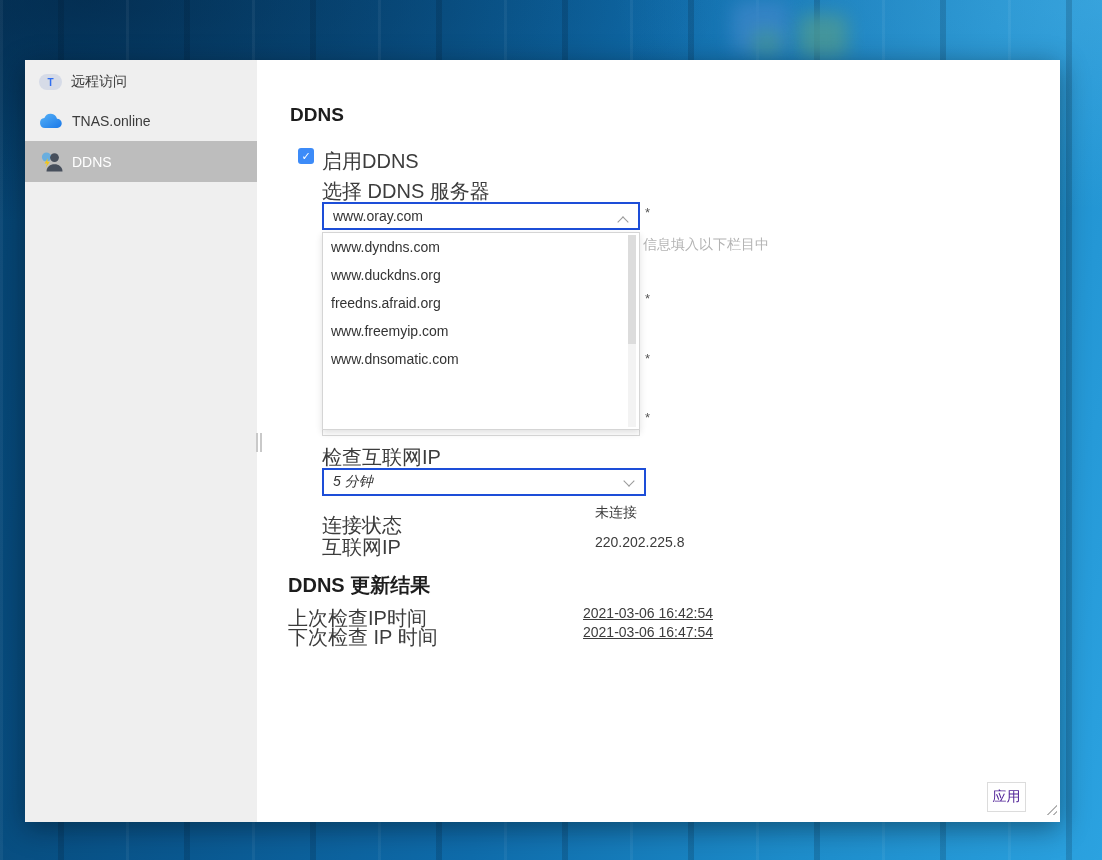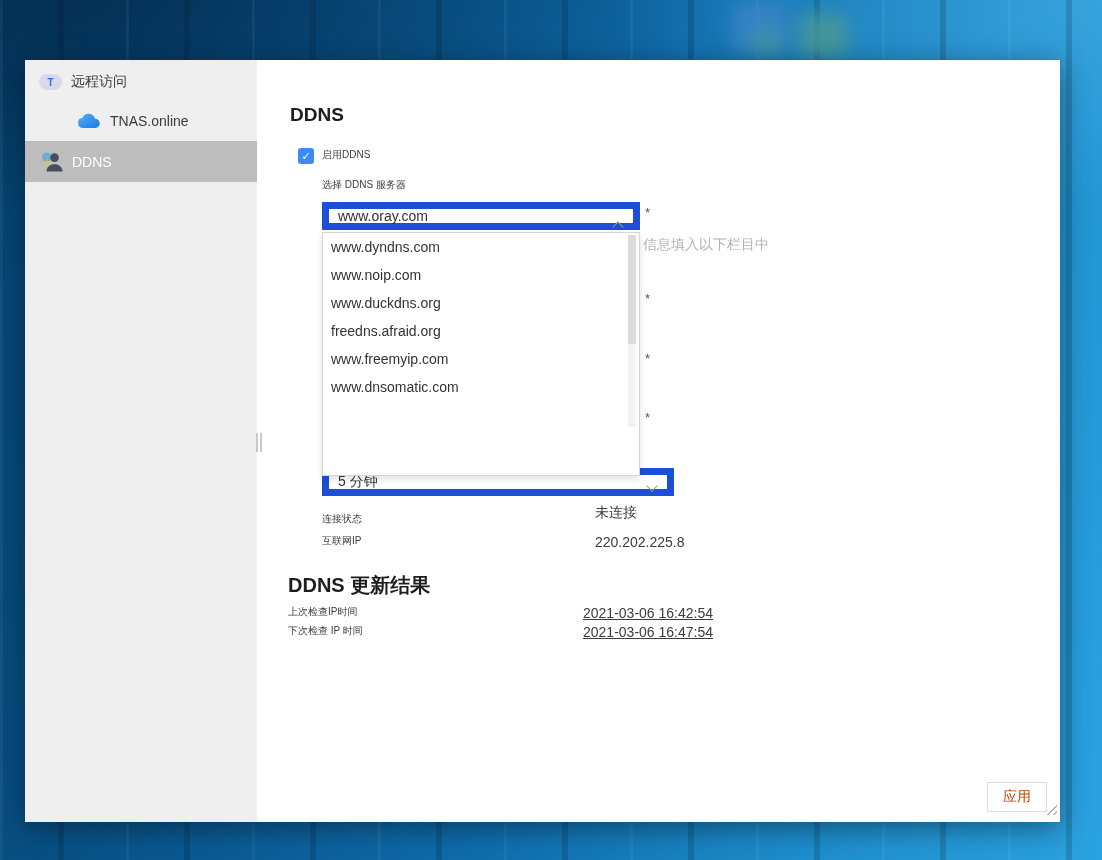--- a/index.html
+++ b/index.html
@@ -39,58 +39,58 @@
 
   
   .splitter { position:absolute; left:231px; top:373px; width:8px; height:19px; display:flex; gap:2px; }
   .splitter span { width:2px; height:19px; background:#c9c9c9; }
 
   
   .tb-icons { position:absolute; top:4px; right:0; height:28px; }
 
   
   .h1 { position:absolute; left:265px; top:44px; font-size:19px; font-weight:bold; color:#1d1d1d; }
-  .label { position:absolute; font-size:10px; color:#3c3c3c;text-align:center; }
+  .label { position:absolute; font-size:20px; color:#3c3c3c;text-align:center; }
   .value { position:absolute; font-size:14px; color:#3c3c3c; }
   .req { position:absolute; font-size:13px; color:#555; }
 
   .checkbox { position:absolute; left:273px; top:88px; width:16px; height:16px; background:#3d8bf8; border-radius:3px; color:#fff; font-size:11px; display:flex; align-items:center; justify-content:center; }
 
   .selectbox {
-    position:absolute; height:28px; background:#fff; border:7px solid #1d4ed8;
+    position:absolute; height:28px; background:#fff; border:2px solid #1d4ed8;
     font-size:14px; color:#333; display:flex; align-items:center; padding-left:9px;
   }
   .chev { width:8px; height:8px; border-left:1.5px solid #999; border-bottom:1.5px solid #999; display:block; }
   .chev.up   { transform:rotate(135deg); margin-top:4px; }
   .chev.down { transform:rotate(-45deg); margin-top:-3px; }
   .chev-wrap { position:absolute; right:11px; top:10px; }
 
   .hidden-input { position:absolute; left:297px; width:318px; height:28px; border:1px solid #d9d9d9; background:#fff; z-index:1; }
 
   .hint { position:absolute; left:618px; top:176px; font-size:14px; color:#b3b3b3; white-space:nowrap; }
 
   
   .dropdown {
-    position:absolute; left:297px; top:172px; width:318px; height:244px; z-index:2;
+    position:absolute; left:297px; top:172px; width:318px; height:198px; z-index:2;
     background:#fff; border:1px solid #d5d5d5; box-shadow:0 3px 7px rgba(0,0,0,0.12);
   }
   .dd-item { height:28px; line-height:28px; padding-left:8px; font-size:14px; color:#333; white-space:nowrap; overflow:hidden; }
   .dd-scroll-track { position:absolute; right:3px; top:2px; width:8px; height:192px; background:#f3f3f3; }
   .dd-scroll-thumb { position:absolute; left:0; top:0; width:8px; height:109px; background:#dcdcdc; }
 
   .status-label { left:297px; }
   .status-value { left:570px; }
 
   .h2 { position:absolute; left:263px; top:512px; font-size:20px; font-weight:bold; color:#1d1d1d; }
   .res-label { left:263px; }
   .res-value { left:558px;text-decoration:underline; }
 
   .apply-btn {
-    position:absolute; left:962px; top:722px; width:60px; height:30px;
-    background:#fff; border:1px solid #dcdcdc; color:#c2410c; font-size:14px;
+    position:absolute; left:962px; top:722px; width:39px; height:30px;
+    background:#fff; border:1px solid #dcdcdc; color:#4c1d95; font-size:14px;
     display:flex; align-items:center; justify-content:center;
   }
   .grip {
     position:absolute; left:1019px; top:741px; width:13px; height:14px;
     background:repeating-linear-gradient(135deg, #b5b5b5 0 1px, transparent 1px 4px);
     clip-path:polygon(100% 0, 100% 100%, 0 100%);
   }
 </style>
 </head>
 <body>
@@ -102,21 +102,21 @@
     <div class="blob blob3"></div>
   </div>
 
   <div class="window">
 
     <div class="sidebar">
       <div class="side-item" style="top:2px;">
         <span class="t-badge">T</span>
         <span>远程访问</span>
       </div>
-      <div class="side-item" style="top:41px;margin-left:38px;">
+      <div class="side-item" style="top:41px;">
         <span class="icon-box">
           <svg width="24" height="16" viewBox="0 0 24 16">
             <defs>
                 <linearGradient id="cg" x1="0" y1="0" x2="1" y2="1">
               <stop offset="0" stop-color="#55b1f7"></stop>
                   <stop offset="1" stop-color="#1a78e8"></stop>
             </linearGradient>
               </defs>
             <path d="M6 15 a5 5 0 0 1 -0.6 -9.96 A6.6 6.6 0 0 1 18 5.8 A4.6 4.6 0 0 1 18.3 15 Z" fill="url(#cg)"></path>
           </svg>
@@ -167,32 +167,31 @@
 
     <div class="hidden-input" style="top:225px;"></div>
     <div class="req" style="left:620px; top:231px;">*</div>
     <div class="hidden-input" style="top:285px;"></div>
     <div class="req" style="left:620px; top:291px;">*</div>
     <div class="hidden-input" style="top:348px;"></div>
     <div class="req" style="left:620px; top:350px;">*</div>
 
     <div class="dropdown">
       <div class="dd-item">www.dyndns.com</div>
-      <div class="dd-item">www.noip.com</div>
       <div class="dd-item">www.duckdns.org</div>
       <div class="dd-item">freedns.afraid.org</div>
       <div class="dd-item">www.freemyip.com</div>
       <div class="dd-item">www.dnsomatic.com</div>
       <div class="dd-scroll-track">
         <div class="dd-scroll-thumb"></div>
       </div>
     </div>
 
     <div class="label" style="left:297px; top:384px;">检查互联网IP</div>
-    <div class="selectbox" style="left:297px; top:408px; width:352px;">
+    <div class="selectbox" style="left:297px; top:408px; width:324px;font-style:italic;">
       <span>5 分钟</span>
       <span class="chev-wrap">
           <span class="chev down"></span>
         </span>
     </div>
 
     <div class="label status-label" style="top:452px;">连接状态</div>
     <div class="value status-value" style="top:444px;">未连接</div>
 
     <div class="label status-label" style="top:474px;">互联网IP</div>

